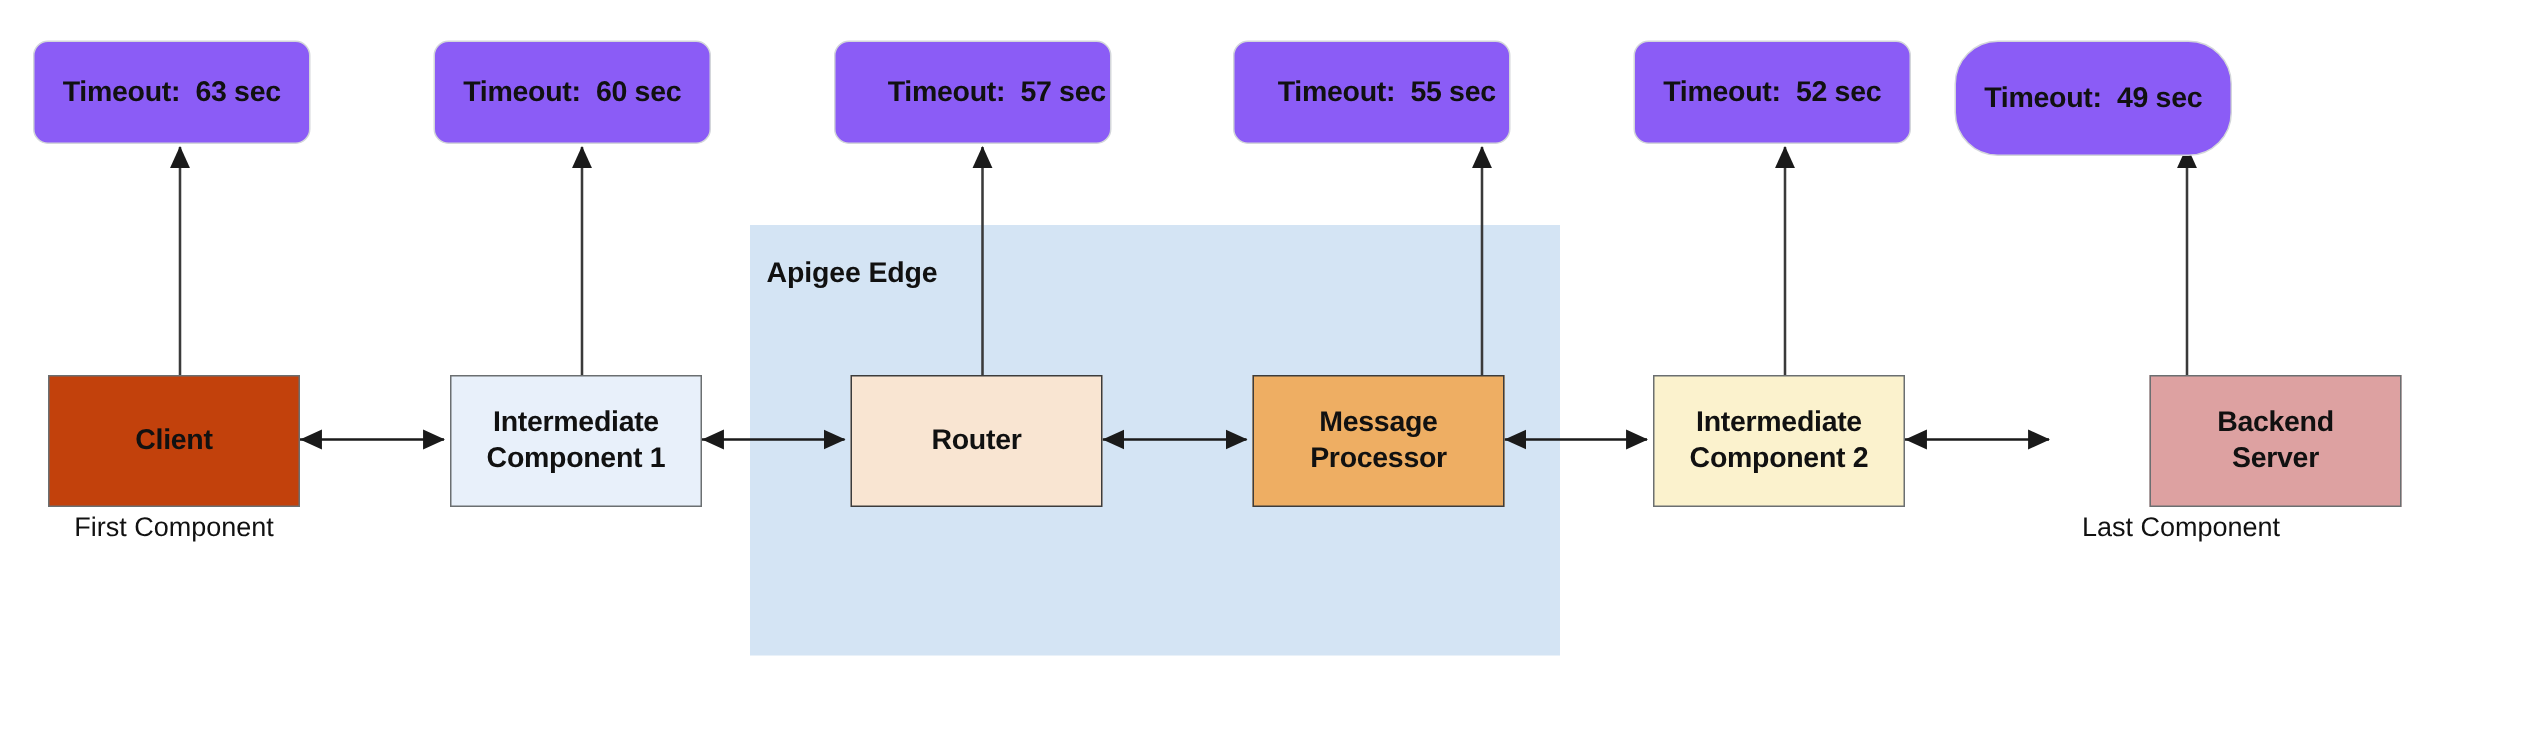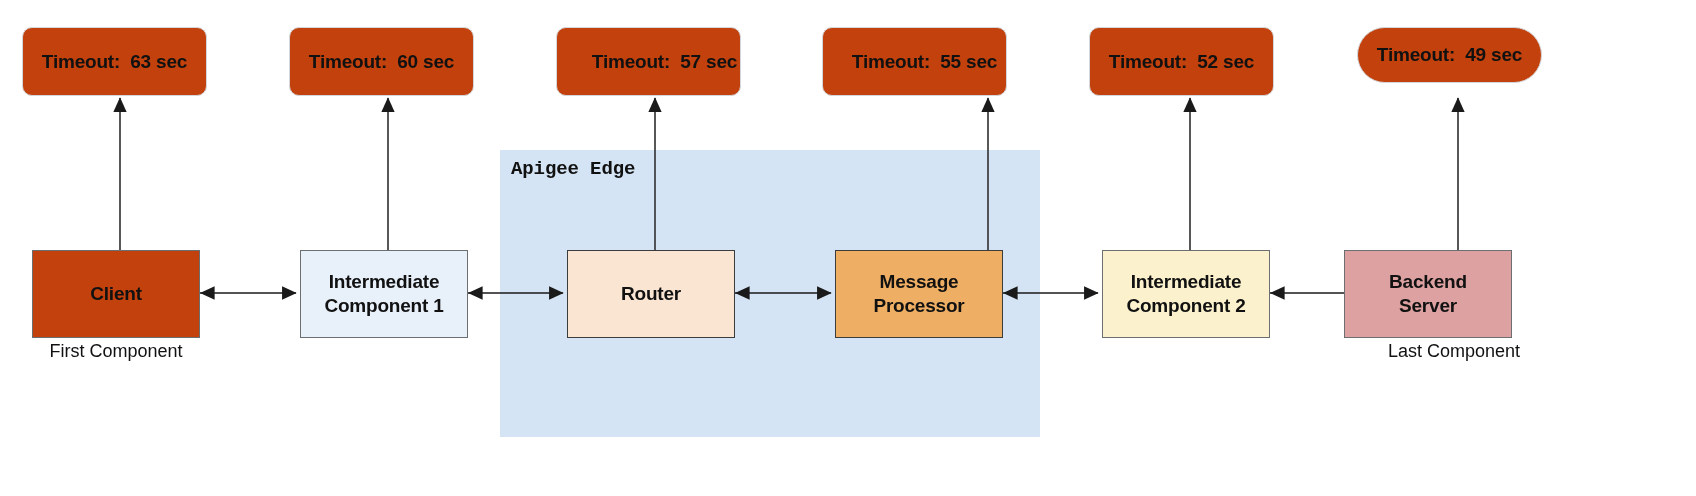--- a/index.html
+++ b/index.html
@@ -29,21 +29,21 @@
     color:#111111;
     letter-spacing:-0.1px;
     white-space:nowrap;
     z-index:3;
   }
 
   
   .timeout-pill{
     position:absolute;
     box-sizing:border-box;
-    background:#c2410c;
+    background:#8b5cf6;
     border:1px solid #d3d6da;
     border-radius:10px;
     display:flex;
     align-items:center;
     justify-content:center;
     z-index:4;
     box-shadow:0 0 0 0 rgba(0,0,0,0);
     text-align:center;
   }
   .timeout-pill-text{
@@ -93,21 +93,21 @@
     z-index:3;
     pointer-events:none;
   }
 </style>
 </head>
 <body>
 
 <div id="canvas">
 
   <div class="edge-panel" style="left:500px;top:150px;width:540px;height:287px;"></div>
-  <div class="edge-panel-label" style="left:511px;top:158px;font-family:Liberation Mono, monospace;">Apigee Edge</div>
+  <div class="edge-panel-label" style="left:511px;top:172px;">Apigee Edge</div>
 
   <svg id="arrow-layer" viewBox="0 0 1696 496" xmlns="http://www.w3.org/2000/svg">
     <defs>
       <marker id="ah" markerWidth="9" markerHeight="9" refX="8.2" refY="4.5" orient="auto" markerUnits="strokeWidth">
         <path d="M0,0.6 L8.6,4.5 L0,8.4 z" fill="#1a1a1a"></path>
       </marker>
       <marker id="ah-start" markerWidth="9" markerHeight="9" refX="0.4" refY="4.5" orient="auto" markerUnits="strokeWidth">
         <path d="M9,0.6 L0.4,4.5 L9,8.4 z" fill="#1a1a1a"></path>
       </marker>
     </defs>
@@ -138,21 +138,21 @@
   </div>
   <div class="timeout-pill" style="left:556px;top:27px;width:185px;height:69px;padding-left:32px;">
     <span class="timeout-pill-text">Timeout:  57 sec</span>
   </div>
   <div class="timeout-pill" style="left:822px;top:27px;width:185px;height:69px;padding-left:20px;">
     <span class="timeout-pill-text">Timeout:  55 sec</span>
   </div>
   <div class="timeout-pill" style="left:1089px;top:27px;width:185px;height:69px;">
     <span class="timeout-pill-text">Timeout:  52 sec</span>
   </div>
-  <div class="timeout-pill" style="left:1357px;top:27px;width:185px;height:56px;border-radius:29px;">
+  <div class="timeout-pill" style="left:1303px;top:27px;width:185px;height:77px;border-radius:29px;">
     <span class="timeout-pill-text">Timeout:  49 sec</span>
   </div>
 
   <div class="component-box" style="left:32px;top:250px;width:168px;height:88px;background:#c2410c;border-color:#6b6f71;">
     <div class="component-label">
       <span>Client</span>
     </div>
   </div>
 
   <div class="component-box" style="left:300px;top:250px;width:168px;height:88px;background:#e8f0fa;border-color:#6b6f71;">
@@ -175,21 +175,21 @@
     </div>
   </div>
 
   <div class="component-box" style="left:1102px;top:250px;width:168px;height:88px;background:#fbf2cd;border-color:#6b6f71;">
     <div class="component-label">
       <span>Intermediate</span><br>
       <span>Component 2</span>
     </div>
   </div>
 
-  <div class="component-box" style="left:1344px;top:250px;width:168px;height:88px;background:#dda1a1;border-color:#6b6f71;">
+  <div class="component-box" style="left:1433px;top:250px;width:168px;height:88px;background:#dda1a1;border-color:#6b6f71;">
     <div class="component-label">
       <span>Backend</span><br>
       <span>Server</span>
     </div>
   </div>
 
   <div class="end-caption" style="left:32px;top:341px;width:168px;">First Component</div>
   <div class="end-caption" style="left:1370px;top:341px;width:168px;">Last Component</div>
 
 </div>

